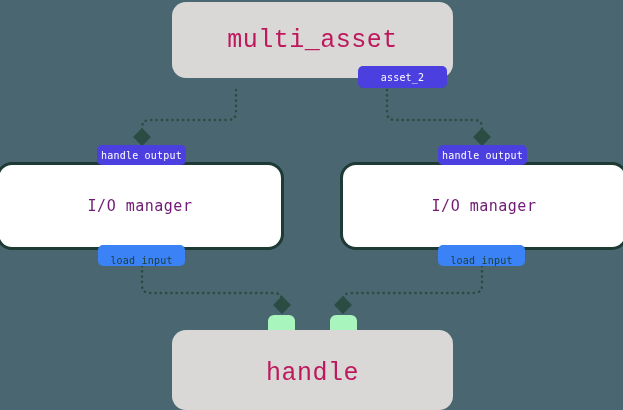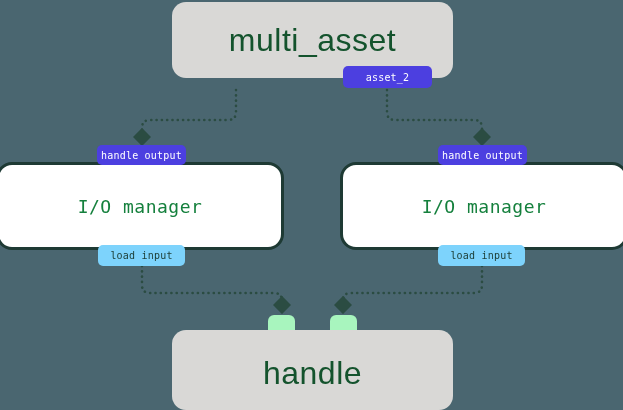--- a/index.html
+++ b/index.html
@@ -33,33 +33,33 @@
     box-sizing: border-box;
     display: flex;
     align-items: center;
     justify-content: center;
   }
   .node-asset {
     background: #d9d8d6;
     border-radius: 14px;
   }
   .node-asset .node-label {
-    color: #14532d;
-    font-size: 32px;
+    color: #be185d;
+    font-size: 25px;
     letter-spacing: 0.5px;
-    font-family: Liberation Sans, sans-serif;
+    font-family: Liberation Mono, monospace;
   }
   .node-iom {
     background: #ffffff;
     border: 3px solid #1e3a34;
     border-radius: 16px;
   }
   .node-iom .node-label {
-    color: #15803d;
-    font-size: 18px;
+    color: #701a75;
+    font-size: 15px;
     letter-spacing: 0.5px;
     font-family: "DejaVu Sans Mono", monospace;
   }
 
   
   .handle {
     position: absolute;
     box-sizing: border-box;
     display: flex;
     align-items: center;
@@ -68,23 +68,24 @@
     letter-spacing: 0.2px;
     font-family: "DejaVu Sans Mono", monospace;
     white-space: nowrap;
   }
   .handle-out {
     background: #4c3fe0;
     color: #ffffff;
     border-radius: 5px;
   }
   .handle-in {
-    background: #7dd3fc;
+    background: #3b82f6;
     color: #1e4038;
     border-radius: 5px;
+    align-items: flex-end;
   }
   .handle-blank {
     background: #a8f5be;
     border-radius: 6px;
   }
 </style>
 </head>
 <body>
 
 <div id="canvas">
@@ -103,21 +104,21 @@
     <path d="M142 266 L142 285 Q142 293 150 293 L274 293 Q282 293 282 301 L282 305" fill="none" stroke="#2b4c42" stroke-width="2.6" stroke-dasharray="0.1 5.2" stroke-linecap="round" marker-end="url(#diamond)"></path>
 
     <path d="M482 266 L482 285 Q482 293 474 293 L351 293 Q343 293 343 301 L343 305" fill="none" stroke="#2b4c42" stroke-width="2.6" stroke-dasharray="0.1 5.2" stroke-linecap="round" marker-end="url(#diamond)"></path>
   </svg>
 
   <div class="node node-asset" style="left:172px; top:2px; width:281px; height:76px;">
     <span class="node-label">multi_asset</span>
   </div>
 
 
-  <div class="handle handle-out" style="left:343px; top:66px; width:89px; height:22px;">
+  <div class="handle handle-out" style="left:358px; top:66px; width:89px; height:22px;">
     <span>asset_2</span>
   </div>
 
   <div class="node node-iom" style="left:-4px; top:162px; width:288px; height:88px;">
     <span class="node-label">I/O manager</span>
   </div>
 
   <div class="handle handle-out" style="left:97px; top:145px; width:89px; height:20px;">
     <span>handle output</span>
   </div>

